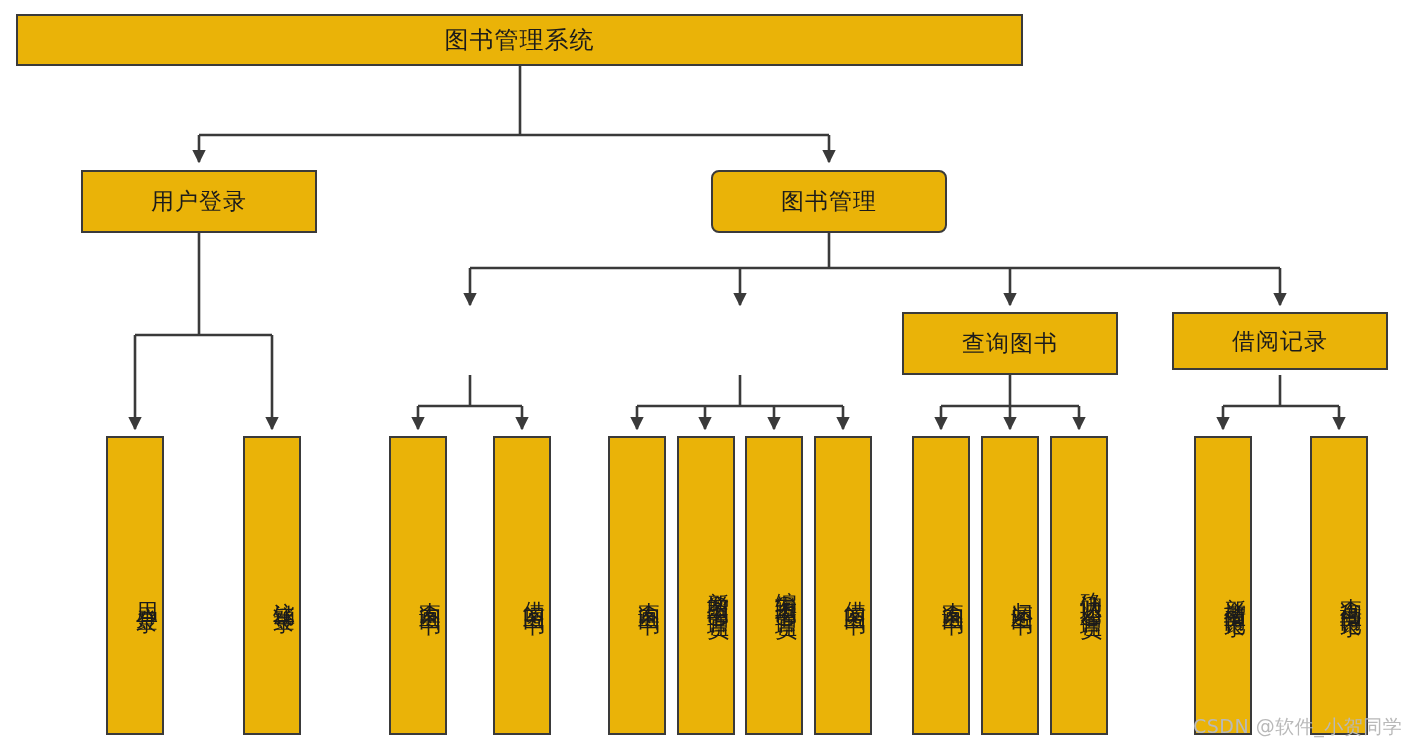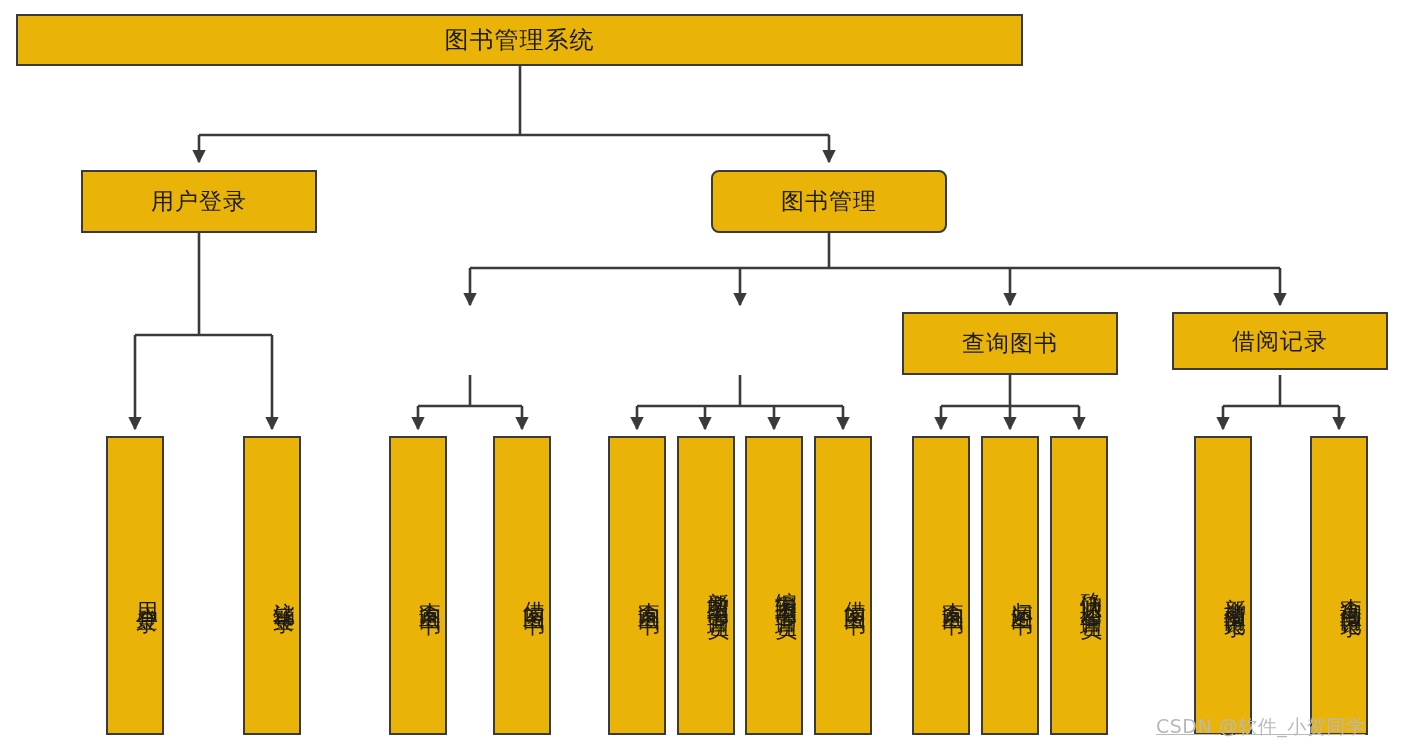--- a/index.html
+++ b/index.html
@@ -150,15 +150,15 @@
   <div class="node vert" style="left:912px; top:436px; width:58px; height:299px;">查询图书</div>
 
   <div class="node vert" style="left:981px; top:436px; width:58px; height:299px;">归还图书</div>
 
   <div class="node vert" style="left:1050px; top:436px; width:58px; height:299px;">确认归还（管理员）</div>
 
   <div class="node vert" style="left:1194px; top:436px; width:58px; height:299px;">新增借阅记录</div>
 
   <div class="node vert" style="left:1310px; top:436px; width:58px; height:299px;">查询借阅记录</div>
 
-  <div class="watermark" style="left:1156px; top:714px;text-decoration:underline;">CSDN @软件_小贺同学</div>
+  <div class="watermark" style="left:1193px; top:714px;">CSDN @软件_小贺同学</div>
 
 </div>
 
 </body></html>

